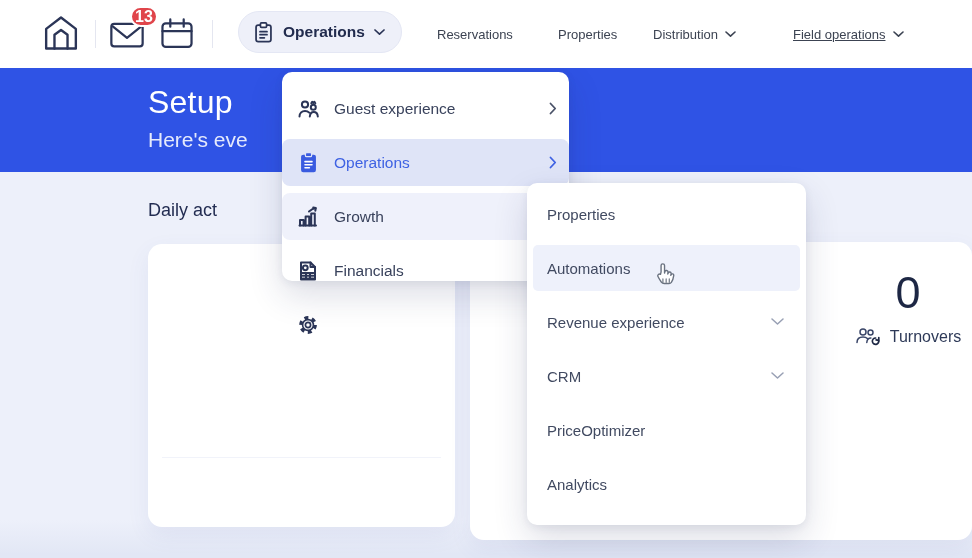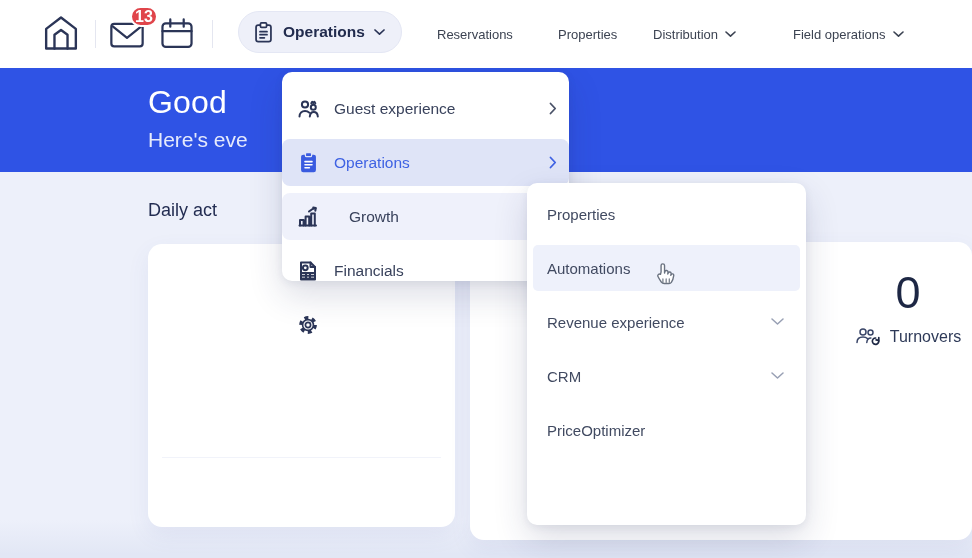--- a/index.html
+++ b/index.html
@@ -17,21 +17,21 @@
   .vdiv { position:absolute; top:20px; width:1px; height:28px; background:#e4e6f0; }
   .vdiv1 { left:95px; } .vdiv2 { left:212px; }
   .badge { position:absolute; left:22px; top:-11px; min-width:22px; height:21px; background:#e0454b;
            border:2px solid #fff; border-radius:11px; color:#fff; font-size:16px; font-weight:700;
            display:flex; align-items:center; justify-content:center; padding:0 3px; }
   .pill { position:absolute; left:238px; top:11px; height:42px; padding:0 16px 0 14px; display:flex; align-items:center; gap:9px;
           background:#eef0f9; border:1px solid #e4e7f4; border-radius:22px; cursor:pointer;
           font-family:"Liberation Sans", sans-serif; font-size:15.5px; font-weight:700; color:#222c4e; }
   .navlink { position:absolute; top:0; height:68px; display:flex; align-items:center; gap:7px;
              font-size:13px; color:#3c4352; text-decoration:none; cursor:pointer; }
-  .nl-0 { left:437px; } .nl-1 { left:558px; } .nl-2 { left:653px; } .nl-3 { left:793px; }
+  .nl-0 { left:437px; } .nl-1 { left:558px; } .nl-2 { left:653px; } .nl-3 { left:793px;text-decoration:underline; }
 
   
   .banner { position:absolute; left:0; top:68px; width:972px; height:104px; background:#2f53e5; z-index:1; }
   .greet { position:absolute; left:148px; top:16px; font-size:32px; font-weight:500; color:#ffffff; letter-spacing:.2px; }
   .greet-end { position:absolute; left:530px; top:16px; font-size:32px; font-weight:500; color:#ffffff; }
   .greet-sub { position:absolute; left:148px; top:60px; font-size:21px; color:rgba(255,255,255,.88); }
 
   
   .section-title { position:absolute; left:148px; top:200px; font-size:18px; font-weight:400; color:#232d52; z-index:1; }
   .card { position:absolute; background:#ffffff; border-radius:14px; box-shadow:0 8px 22px rgba(80,95,160,.08); z-index:1; }
@@ -50,42 +50,42 @@
            box-shadow:0 14px 34px rgba(35,45,95,.16), 0 2px 8px rgba(35,45,95,.08); }
   .menu { left:238px; top:72px; width:287px; height:209px; padding:13px 0;margin-left:44px; }
   .mrow { height:47px; margin-bottom:7px; display:flex; align-items:center; padding:0 12px 0 14px;
           border-radius:8px; cursor:pointer; }
   .mrow:last-child { margin-bottom:0; }
   .mrow .micon { width:24px; display:flex; justify-content:center; }
   .mrow .mlabel { margin-left:14px; font-size:15.5px; color:#39425c; flex:1; }
   .mrow .chev { margin-left:auto; }
   .mrow.active { background:#dfe4f7; }
   .mrow.active .mlabel { color:#3f62e3; font-weight:500; }
-  .mrow.trail { background:#eff1fb;gap:15px; }
+  .mrow.trail { background:#eff1fb; }
 
   
   .submenu { left:527px; top:183px; width:279px; height:342px; padding:8px 6px; overflow:hidden; }
   .srow { height:46px; margin-bottom:8px; display:flex; align-items:center; padding:0 16px 0 14px;
           border-radius:5px; cursor:pointer; font-size:15px; color:#414a61; }
   .srow .chevd { margin-left:auto; }
   .srow.hover { background:#eef1fb; }
 
   .cursor { position:absolute; left:651px; top:261px; z-index:9; }
 
   .ic { stroke:#2b3557; fill:none; stroke-width:2; stroke-linecap:round; stroke-linejoin:round; }
 </style>
 </head>
 <body>
 
 <div class="stage">
 
   <div class="bottom-fade"></div>
 
   <section class="banner">
-    <div class="greet">Good</div>
+    <div class="greet">Setup</div>
     <div class="greet-end">!</div>
     <div class="greet-sub">Here's eve</div>
   </section>
 
   <div class="section-title">Daily act</div>
 
   <div class="card card-left">
     <div class="faint-line"></div>
   </div>
 
@@ -272,20 +272,23 @@
     </div>
     <div class="srow">
       <span>CRM</span>
       <svg class="chevd" width="13" height="8" viewBox="0 0 13 8">
         <polyline points="1,1 6.5,6 12,1" fill="none" stroke="#98a0b4" stroke-width="1.5" stroke-linecap="round" stroke-linejoin="round"></polyline>
       </svg>
     </div>
     <div class="srow">
       <span>PriceOptimizer</span>
     </div>
+    <div class="srow">
+      <span>Analytics</span>
+    </div>
   </div>
 
   <svg class="cursor" width="28" height="30" viewBox="0 0 24 26">
     <path d="M8.6 9.5 V4 a1.5 1.5 0 0 1 3 0 v6.5 l.3-1.4 a1.4 1.4 0 0 1 2.7.5 l-.2 1.7 .4-1 a1.3 1.3 0 0 1 2.5.6 l-.3 1.5 .4-.7 a1.2 1.2 0 0 1 2.2.7 c-.3 2.3-1 4.6-2.1 6.1 -.5.7-1.2 1-2 1 h-4.2 c-1 0-1.9-.5-2.5-1.3 -1-1.4-2.2-3.2-2.9-4.7 a1.5 1.5 0 0 1 2.2-1.9 z" fill="#ffffff" stroke="#6a7280" stroke-width="1.2" stroke-linejoin="round"></path>
     <path d="M10.2 15.5 v3 M13 15.5 v3 M15.7 15.5 v3" stroke="#6a7280" stroke-width="1" stroke-linecap="round" fill="none"></path>
   </svg>
 
 </div>
 
 </body></html>

